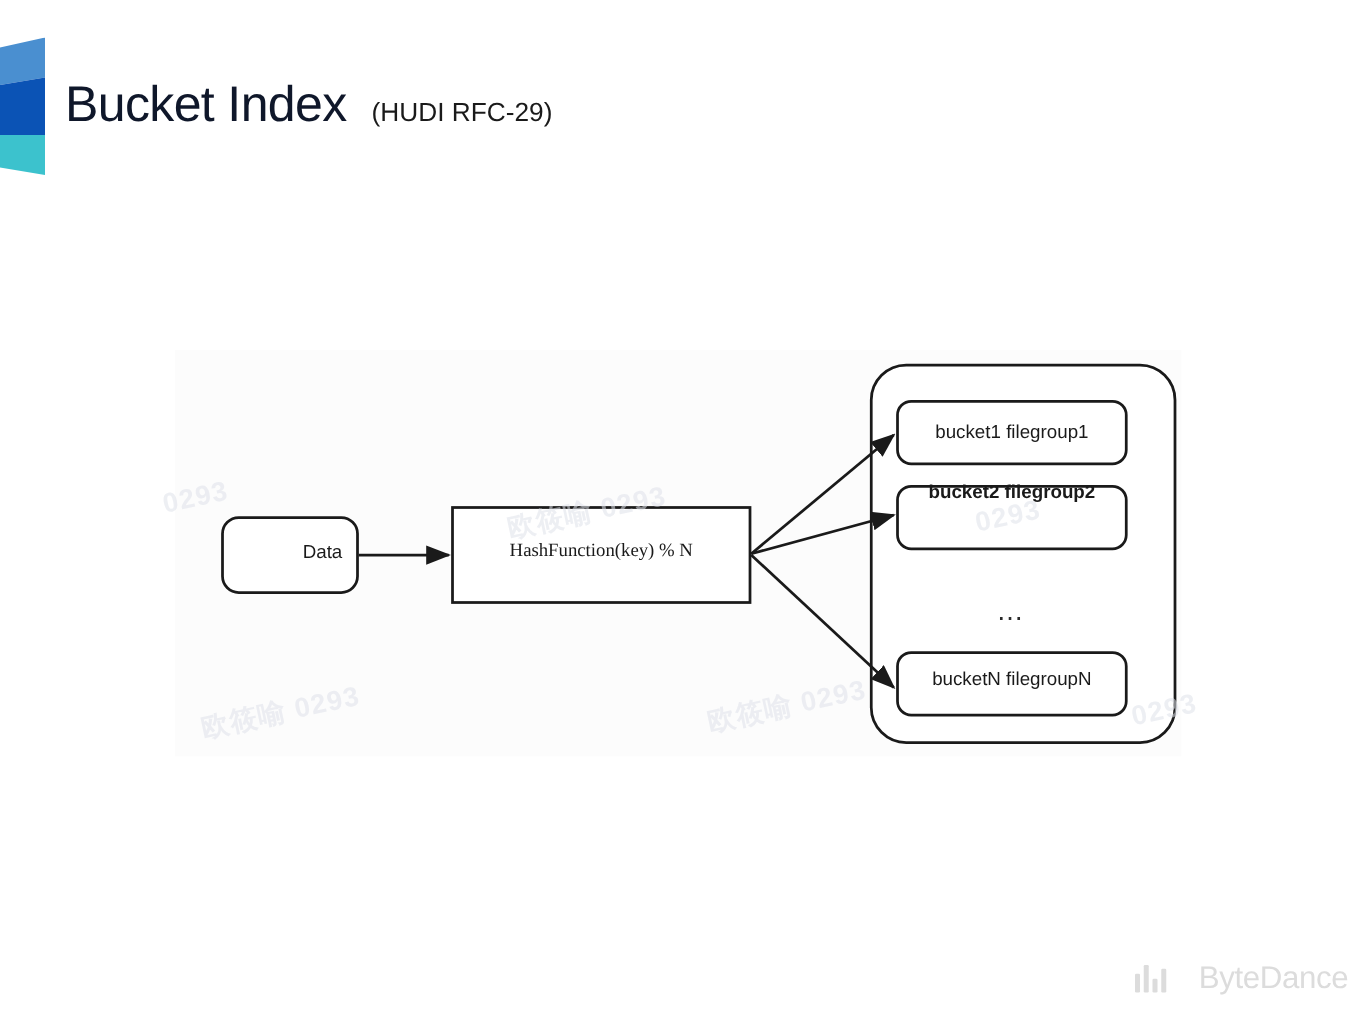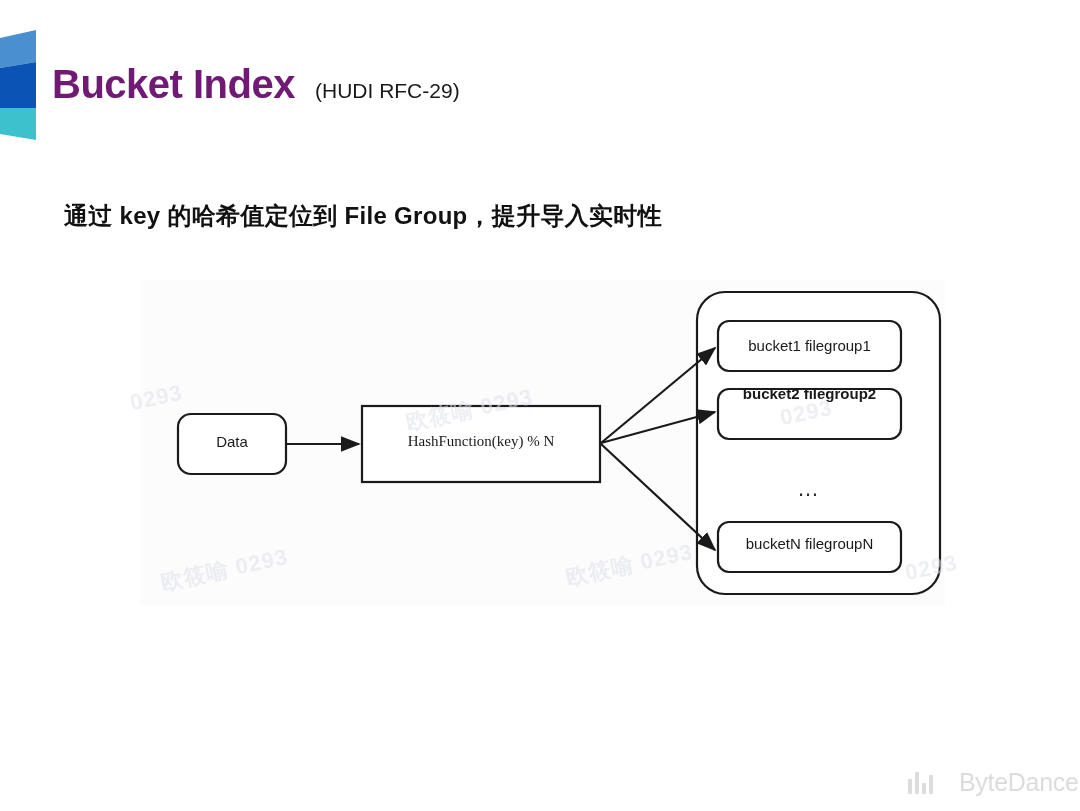--- a/index.html
+++ b/index.html
@@ -29,22 +29,22 @@
 
   
   #title-block {
     position: absolute;
     left: 52px;
     top: 62px;
     white-space: nowrap;
   }
   #title-main {
     font-size: 40px;
-    font-weight: 700;
-    color: #701a75;
+    font-weight: 400;
+    color: #0f172a;
     letter-spacing: -0.5px;
   }
   #title-sub {
     font-size: 21px;
     font-weight: 400;
     color: #1a1a1a;
     margin-left: 20px;
     letter-spacing: 0px;
   }
 
@@ -74,21 +74,21 @@
     left: 0;
     top: 0;
   }
   .node-label {
     position: absolute;
     color: #1a1a1a;
     font-size: 15px;
     white-space: nowrap;
     text-align: center;
   }
-  #label-data      { left: 38px;  top: 153px; width: 108px; }
+  #label-data      { left: 38px;  top: 153px; width: 108px; padding-left: 26px; }
   #label-hash      { left: 222px; top: 153px; width: 238px; font-size: 15px; font-family: Liberation Serif, serif; }
   #label-bucket1   { left: 578px; top: 37px;  width: 183px; margin-top: 20px; }
   #label-bucket2   { left: 578px; top: 105px; width: 183px; font-weight: bold; }
   #label-bucketn   { left: 578px; top: 255px; width: 183px; }
   #label-ellipsis  { left: 578px; top: 196px; width: 183px; font-size: 22px; letter-spacing: 3px; color: #2a2a2a; }
 
   
   .watermark {
     position: absolute;
     color: #dfe2ea;
@@ -148,21 +148,20 @@
   <svg id="brand-mark" viewBox="0 0 40 110">
     <polygon points="0,8 36,0 36,32 0,38" fill="#4a8fd0"></polygon>
     <polygon points="0,38 36,32 36,78 0,78" fill="#0b53b5"></polygon>
     <polygon points="0,78 36,78 36,110 0,104" fill="#3cc2cd"></polygon>
   </svg>
 
   <div id="title-block">
     <span id="title-main">Bucket Index</span><span id="title-sub">(HUDI RFC-29)</span>
   </div>
 
-  <div id="subtitle">通过 key 的哈希值定位到 File Group，提升导入实时性</div>
 
   <div id="diagram">
 
     <svg id="diagram-svg" width="805" height="325" viewBox="0 0 805 325">
       <defs>
         <marker id="arrowhead" markerWidth="9" markerHeight="7" refX="8.2" refY="3.5" orient="auto">
           <polygon points="0 0, 9 3.5, 0 7" fill="#1a1a1a"></polygon>
         </marker>
       </defs>
 

